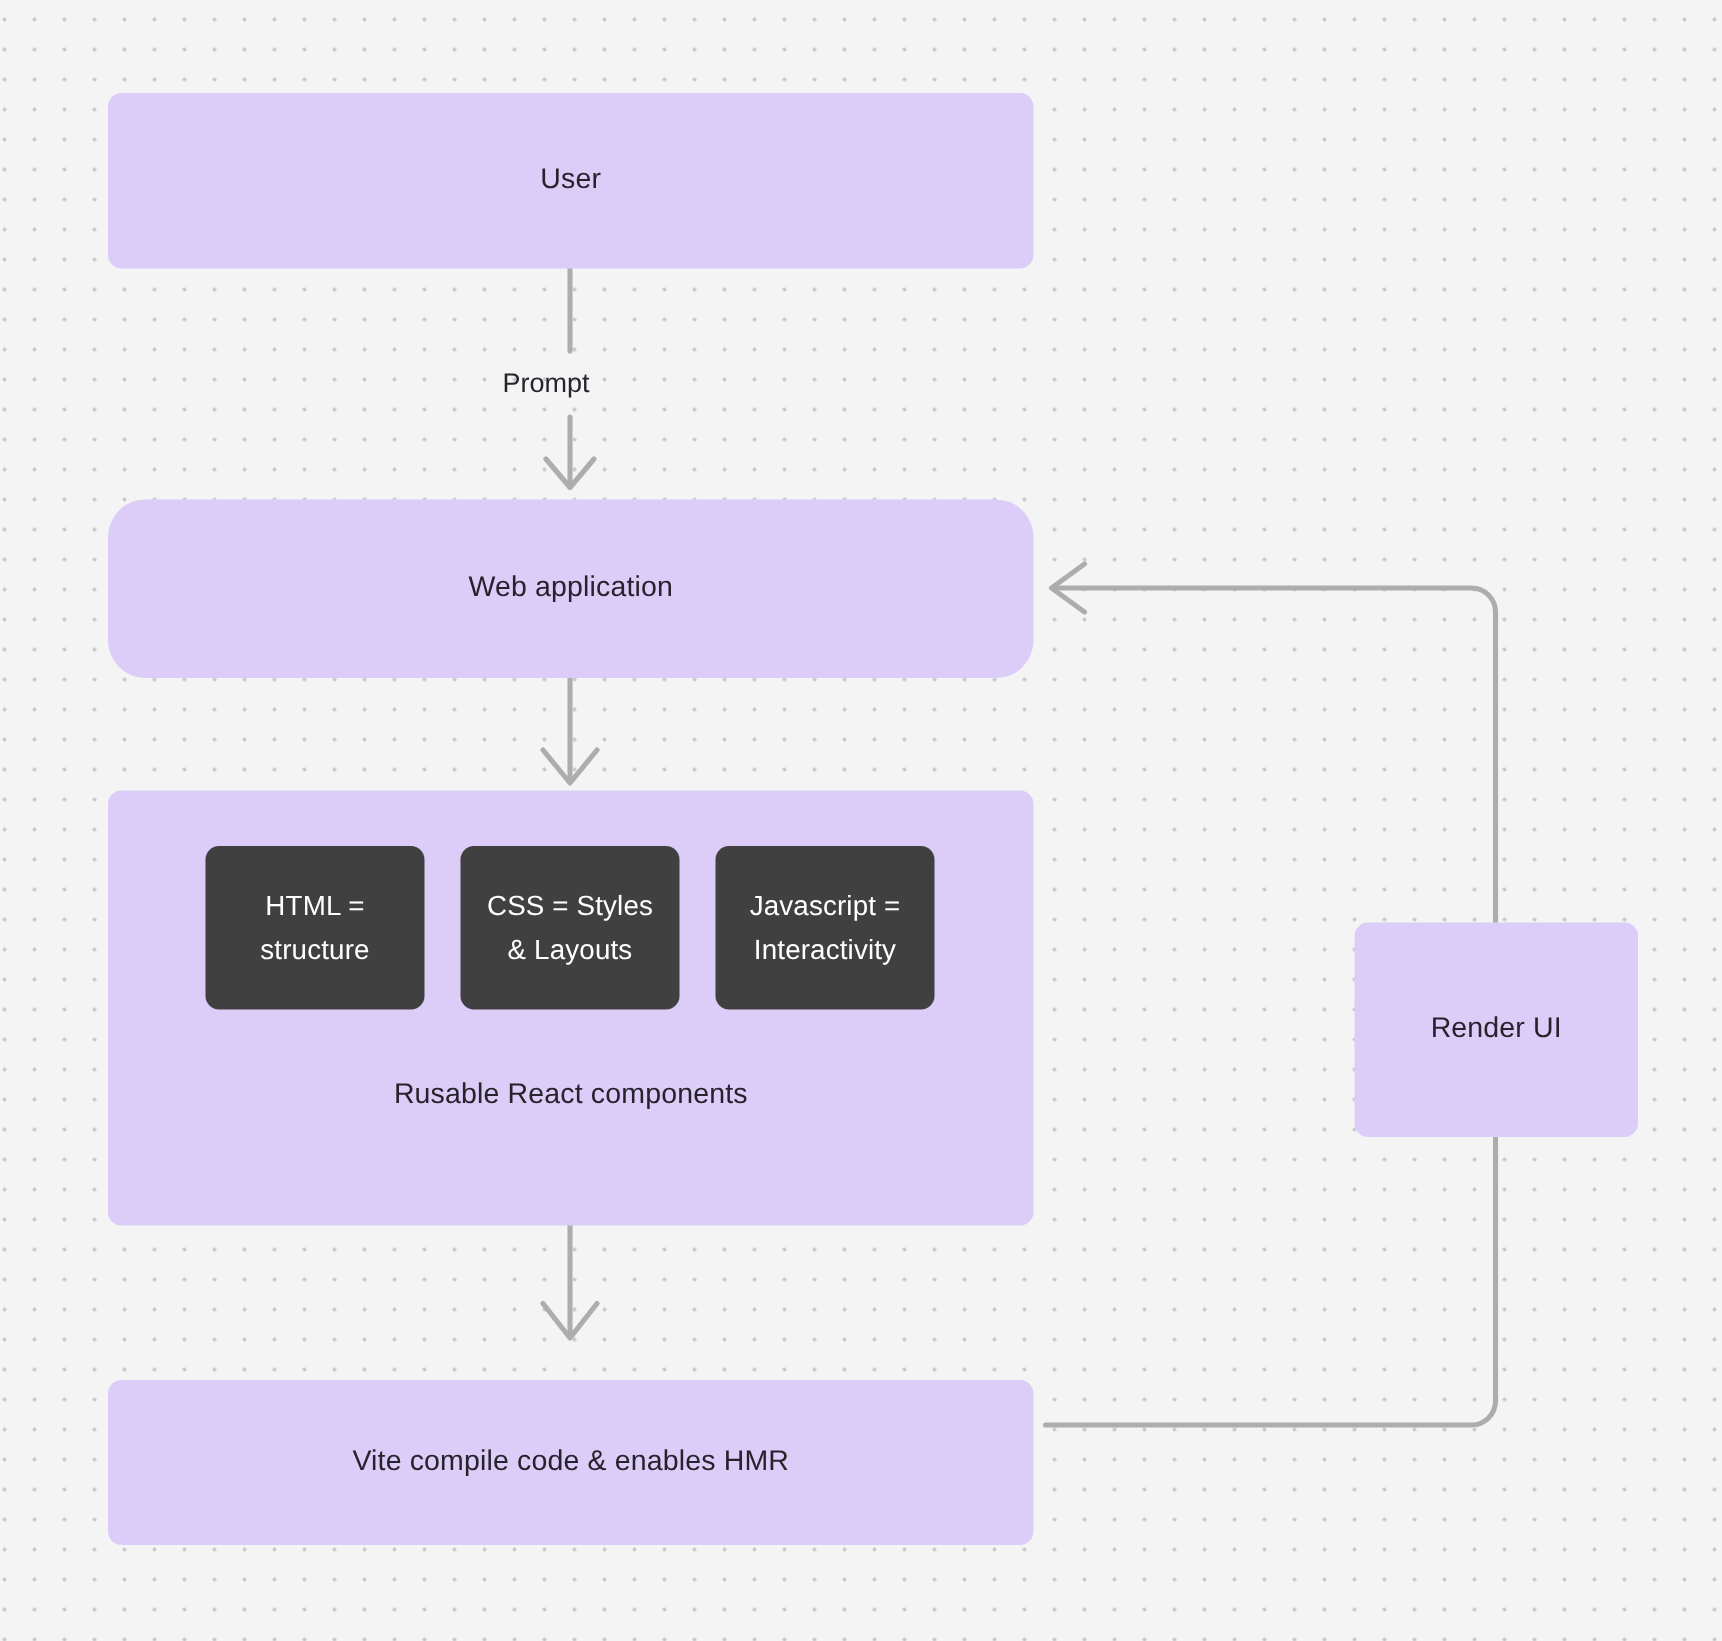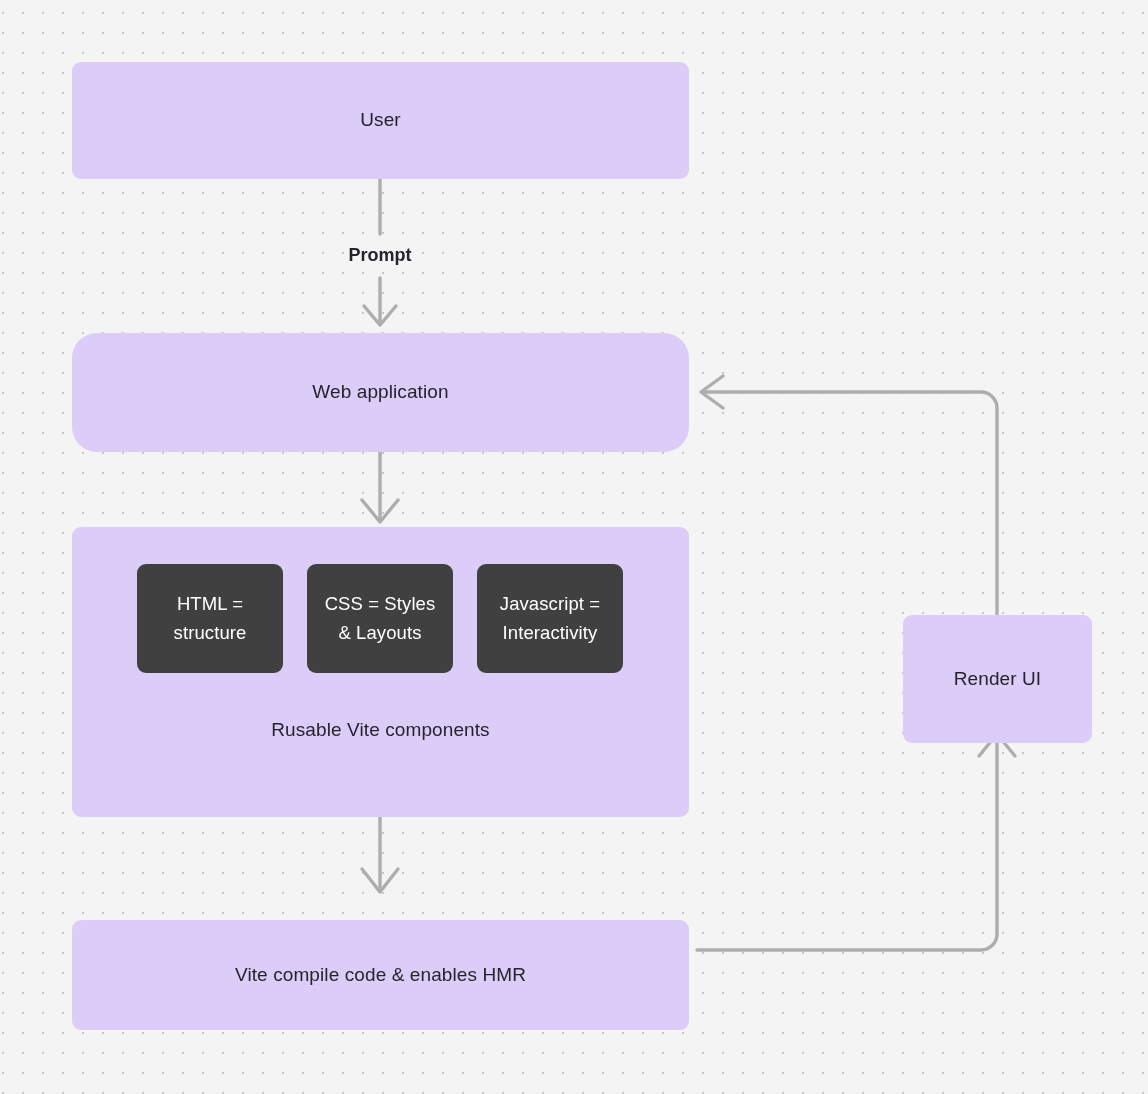--- a/index.html
+++ b/index.html
@@ -155,26 +155,26 @@
     <div class="chip" style="left:235px; top:37px; width:146px; height:109px;">
       <span class="chip-label">CSS = Styles
 &amp; Layouts</span>
     </div>
 
     <div class="chip" style="left:405px; top:37px; width:146px; height:109px;">
       <span class="chip-label">Javascript =
 Interactivity</span>
     </div>
 
-    <div class="inner-caption" style="top:192px; left:0;">Rusable Vite components</div>
+    <div class="inner-caption" style="top:192px; left:0;">Rusable React components</div>
   </div>
 
   <div class="node" style="left:72px; top:920px; width:617px; height:110px;">
     <span class="node-label">Vite compile code &amp; enables HMR</span>
   </div>
 
-  <div class="node" style="left:903px; top:615px; width:189px; height:128px;">
+  <div class="node" style="left:903px; top:615px; width:189px; height:143px;">
     <span class="node-label">Render UI</span>
   </div>
 
-  <div class="edge-label" style="left:330px; top:245px; width:100px;font-weight:bold;">Prompt</div>
+  <div class="edge-label" style="left:314px; top:245px; width:100px;">Prompt</div>
 
 </div>
 
 </body></html>

